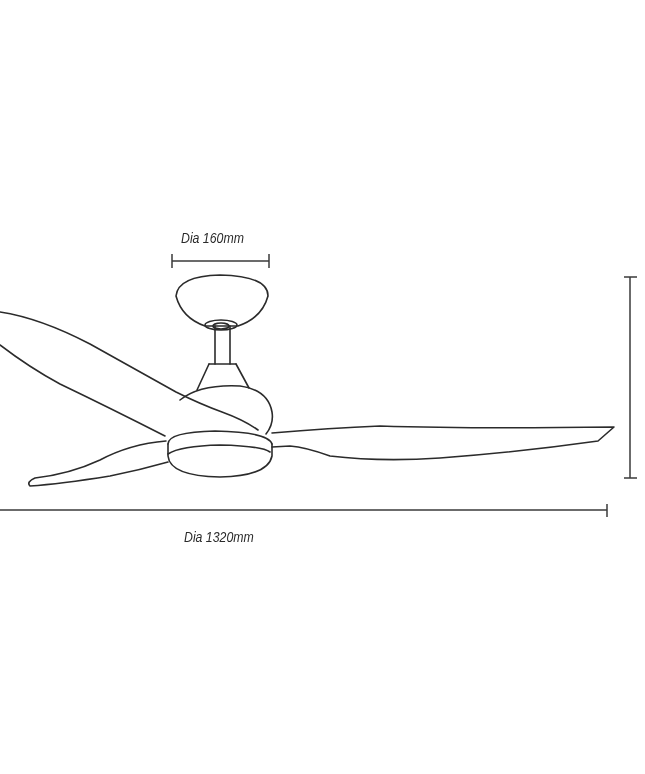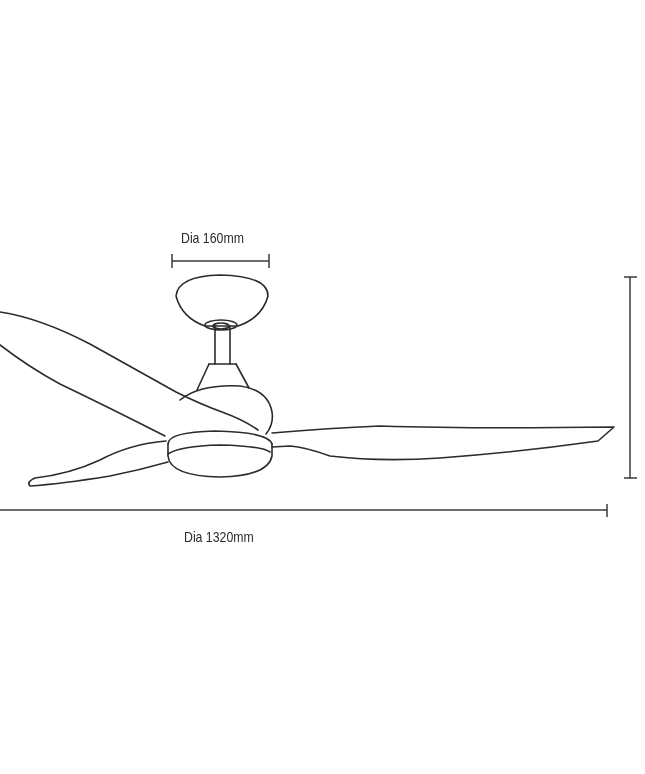--- a/index.html
+++ b/index.html
@@ -1,16 +1,16 @@
 <!DOCTYPE html>
 <html><head>
 <meta charset="utf-8">
 <style>
   html,body{margin:0;padding:0;background:#ffffff;}
-  #stage{position:relative;width:645px;height:642px;background:#fff;overflow:hidden;}
+  #stage{position:relative;width:645px;height:642px;background:#fff;overflow:hidden;font-style:italic;}
   svg{position:absolute;left:0;top:0;}
   .lbl{position:absolute;font-family:"Liberation Sans",sans-serif;font-size:15px;color:#2a2a2a;transform:scaleX(0.82);transform-origin:left top;white-space:nowrap;}
   .ln{fill:none;stroke:#2b2b2b;stroke-width:1.6;stroke-linejoin:round;stroke-linecap:round;}
   .dim{fill:none;stroke:#3a3a3a;stroke-width:1.5;}
 </style>
 </head>
 <body>
 
 <div id="stage">
   <svg width="645" height="774" viewBox="0 0 645 774">

